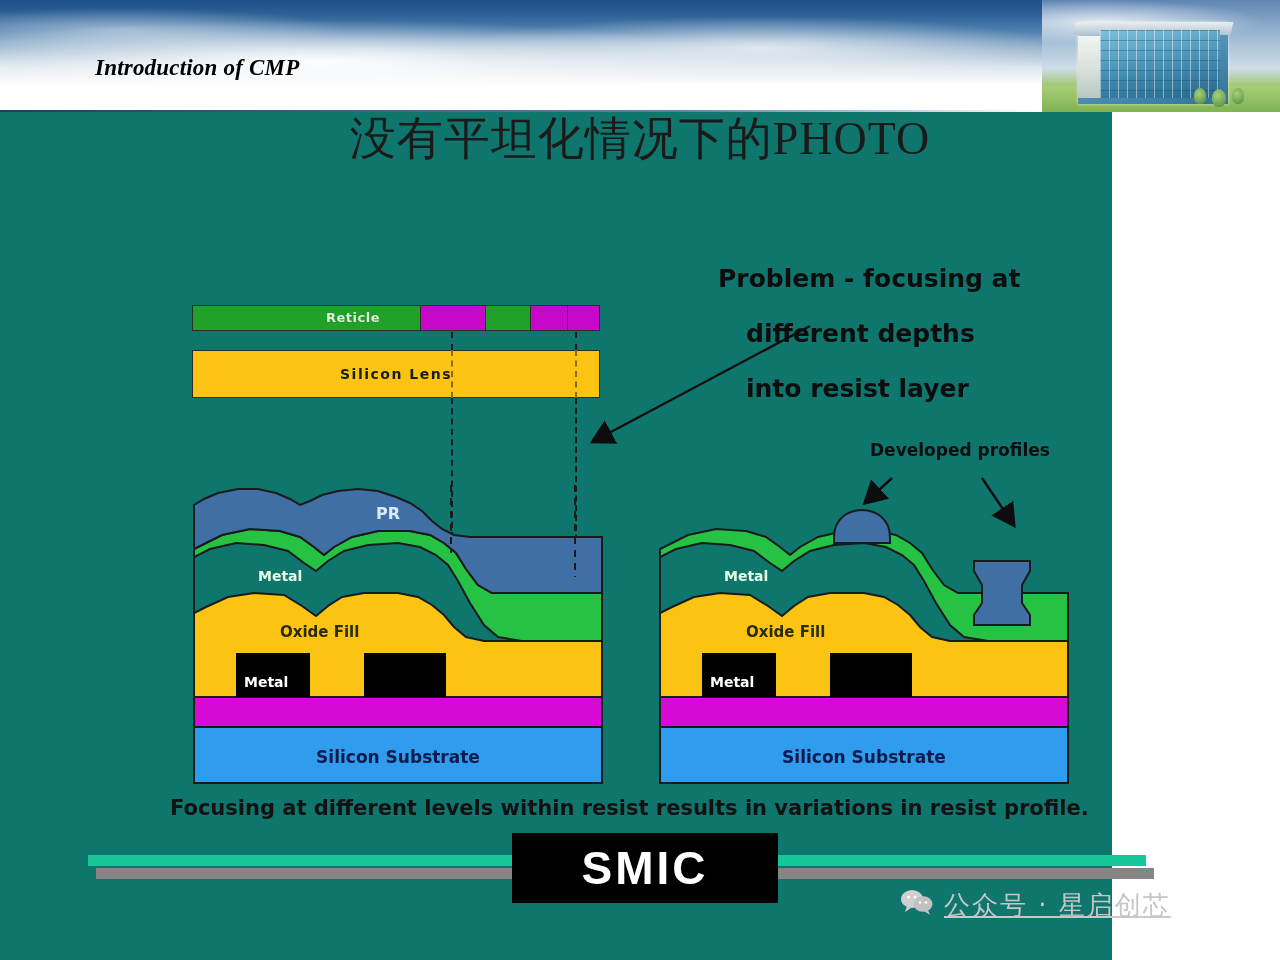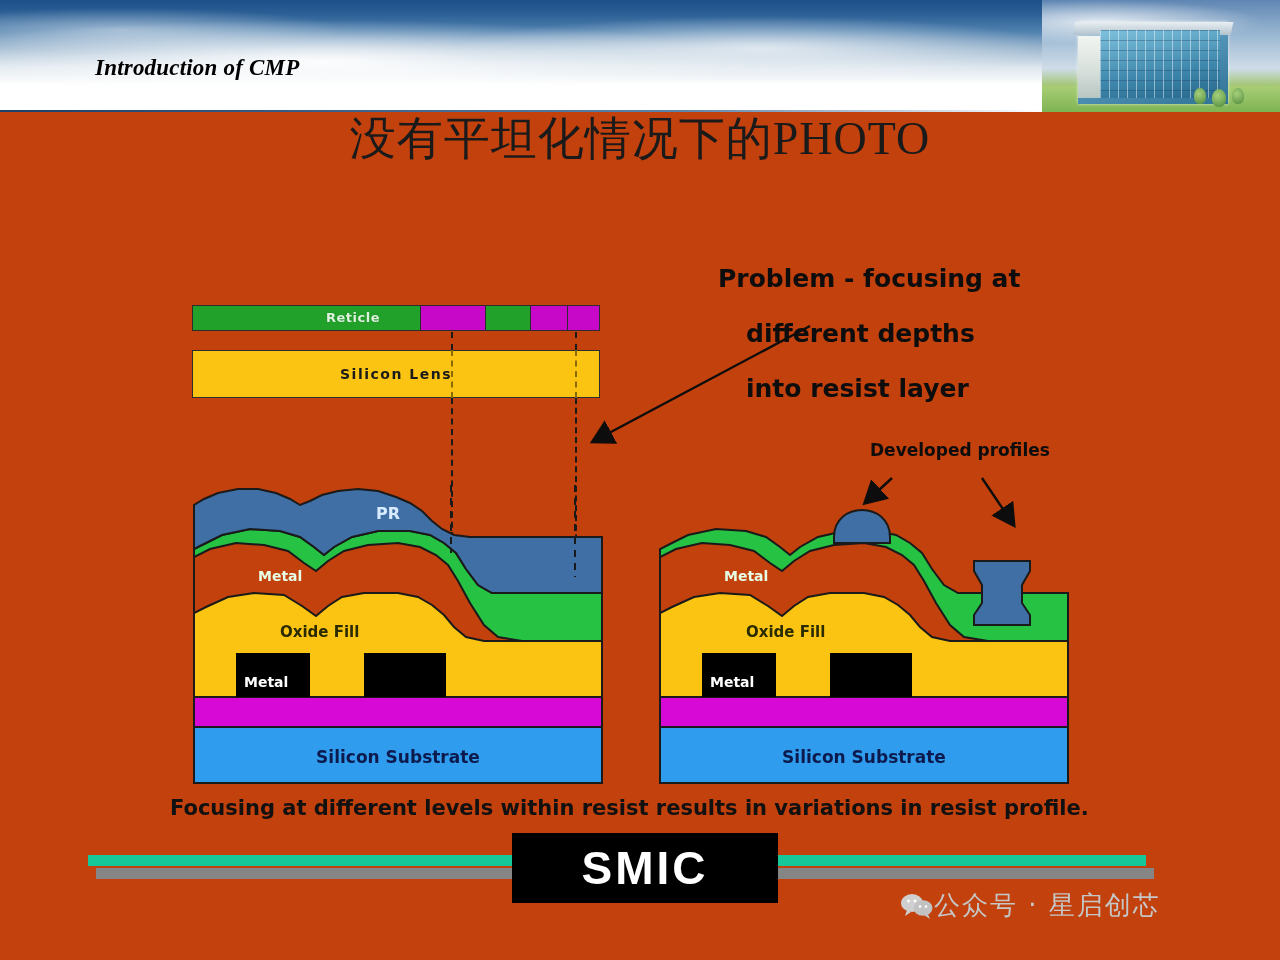--- a/index.html
+++ b/index.html
@@ -4,22 +4,22 @@
 <style>
   html, body {
     margin: 0; padding: 0;
     width: 1280px; height: 960px;
     background: #ffffff;
     font-family: "Liberation Sans", sans-serif;
     overflow: hidden;
   }
   #slide {
     position: relative;
-    width: 1280px; height: 960px;
-    background: #c2410c;
+    width: 1112px; height: 960px;
+    background: #0f766e;
   }
 
   
   .header-band {
     position: absolute; left: 0; top: 0;
     width: 1280px; height: 112px;
     background:
       linear-gradient(to bottom,
         #1d4f88 0%,
         #2b5f95 12%,
@@ -200,22 +200,23 @@
     display: flex; align-items: center; justify-content: center;
   }
   .smic-logo span {
     color: #ffffff;
     font-family: "Liberation Sans", sans-serif;
     font-weight: bold; font-size: 46px;
     letter-spacing: 3px;
   }
   .watermark {
     position: absolute; left: 900px; top: 888px;
-    display: flex; align-items: center; 
+    display: flex; gap: 10px;
     color: #c8c8c8;
+    text-decoration: underline;
   }
   .watermark .wm-text {
     font-family: "DejaVu Sans", sans-serif;
     font-size: 26px; letter-spacing: 2px; color: #c6c6c6;
     white-space: nowrap;
   }
 </style>
 </head>
 <body>
 

